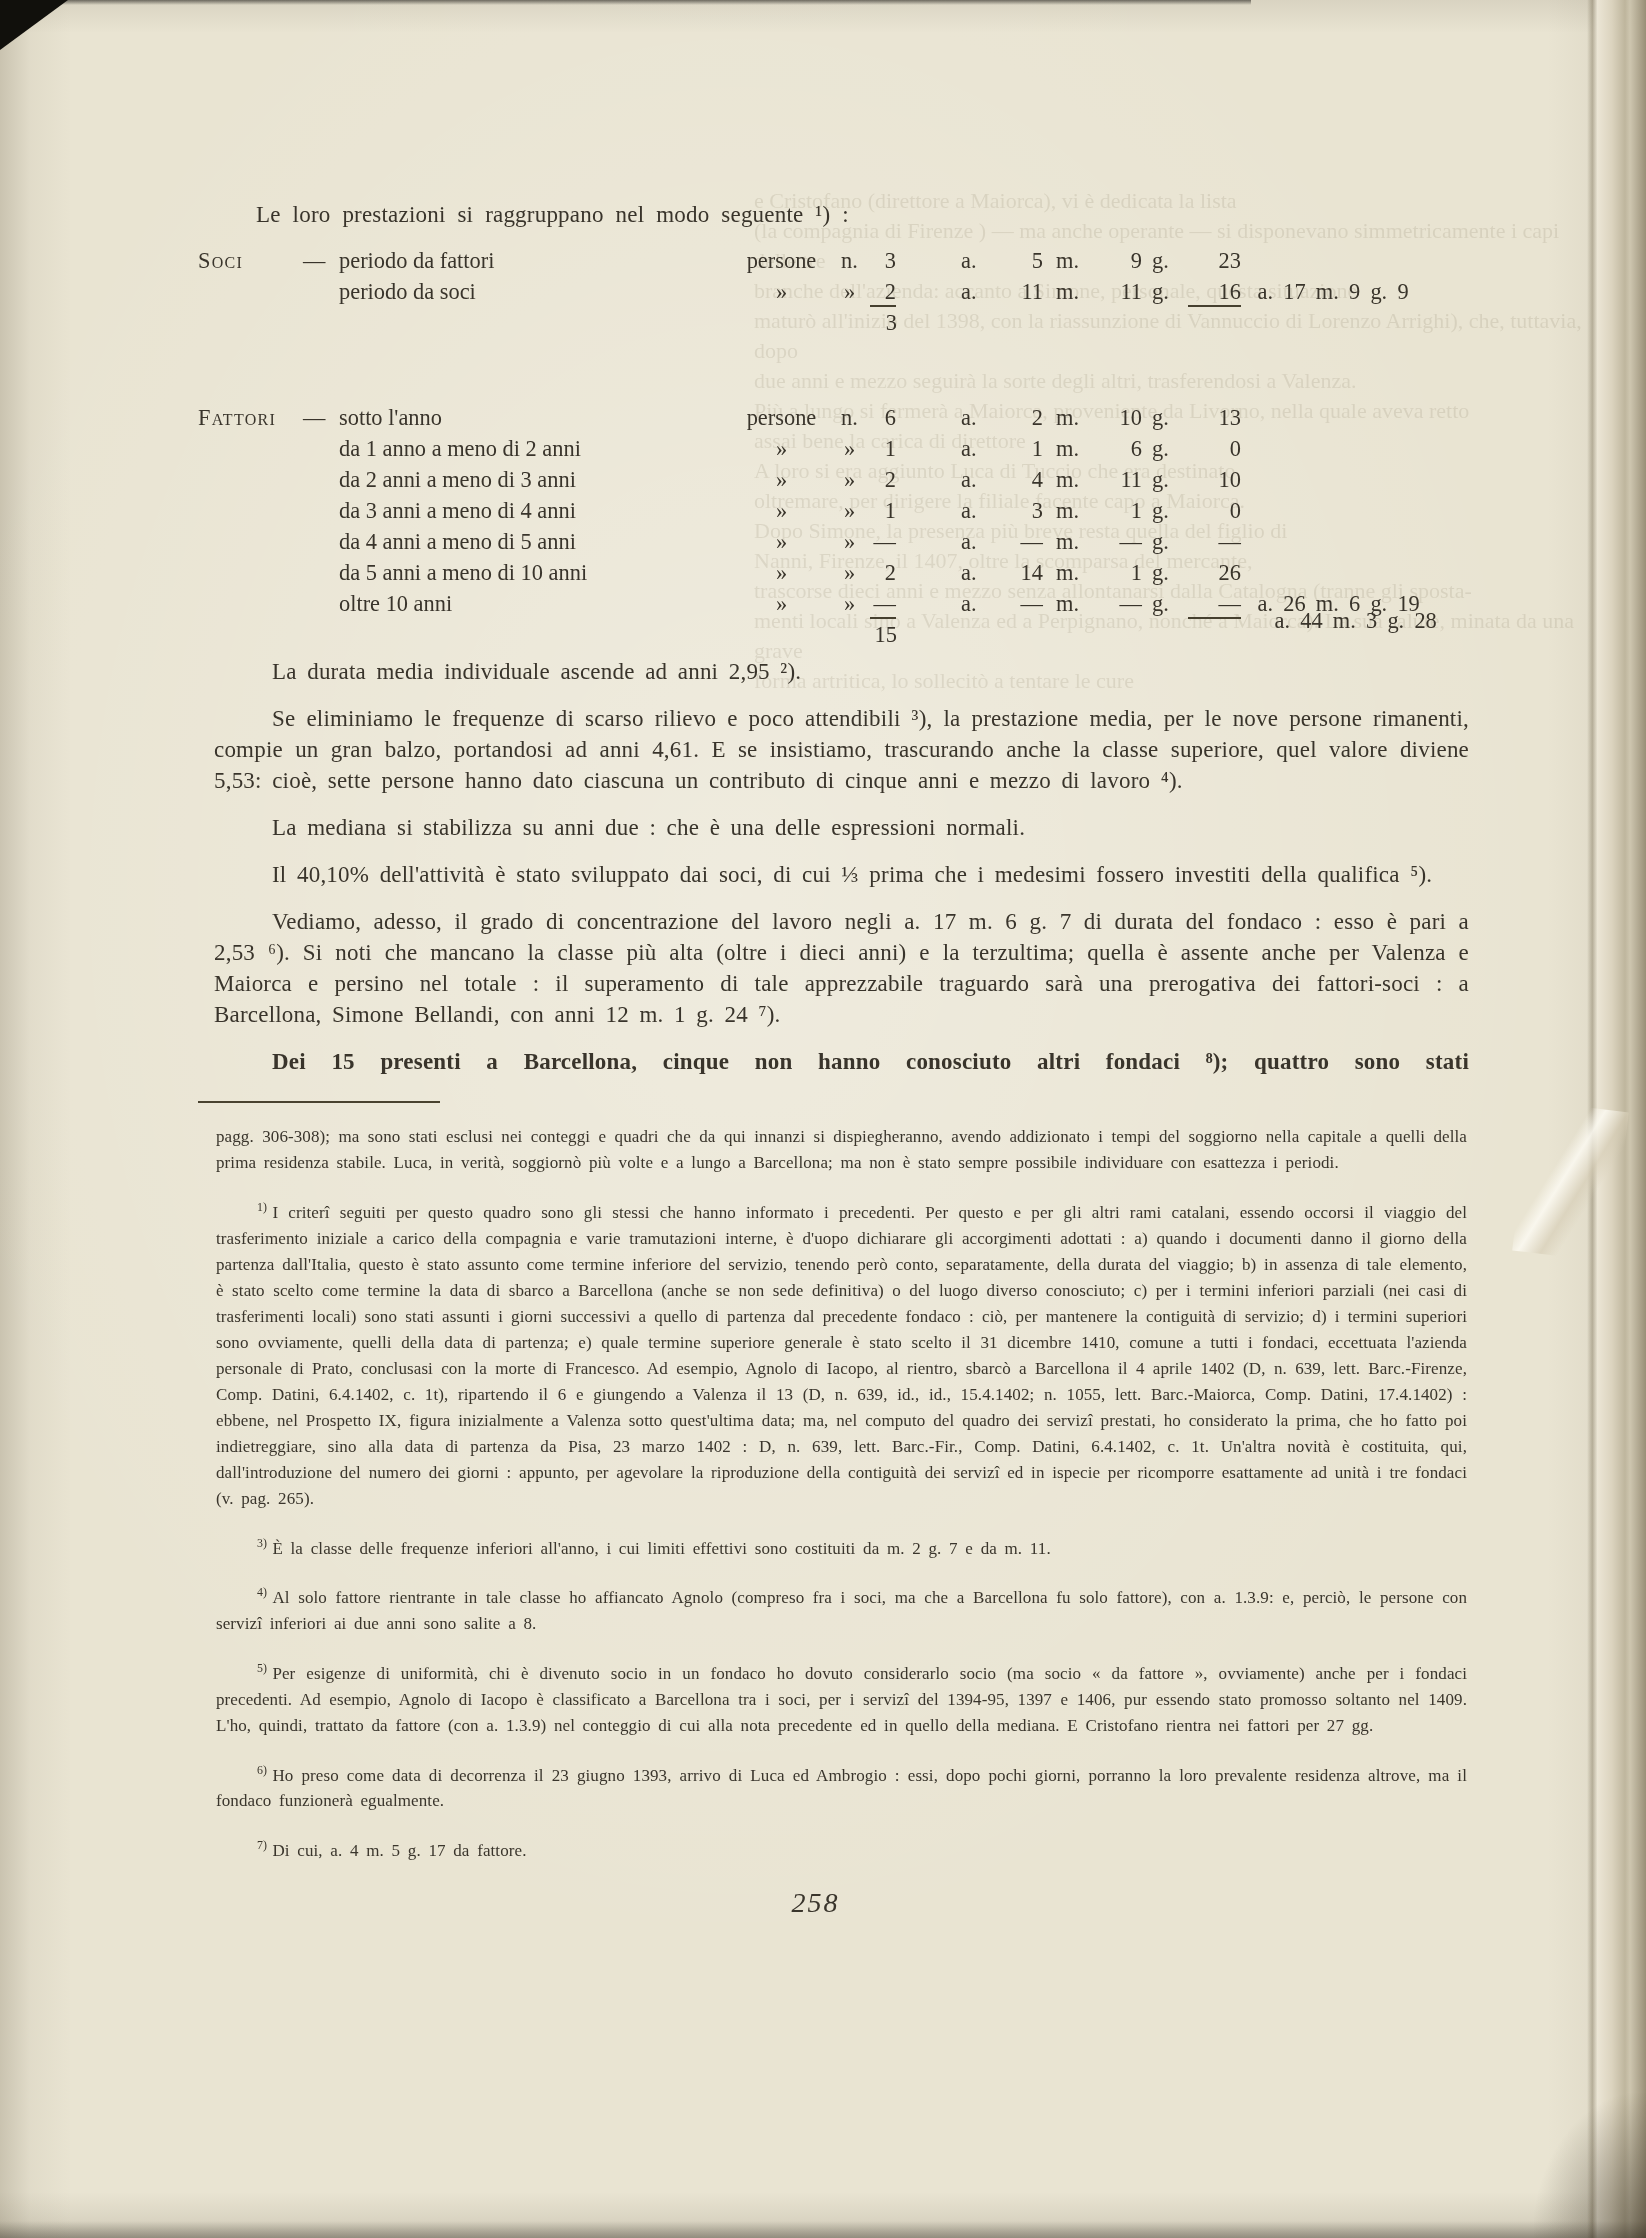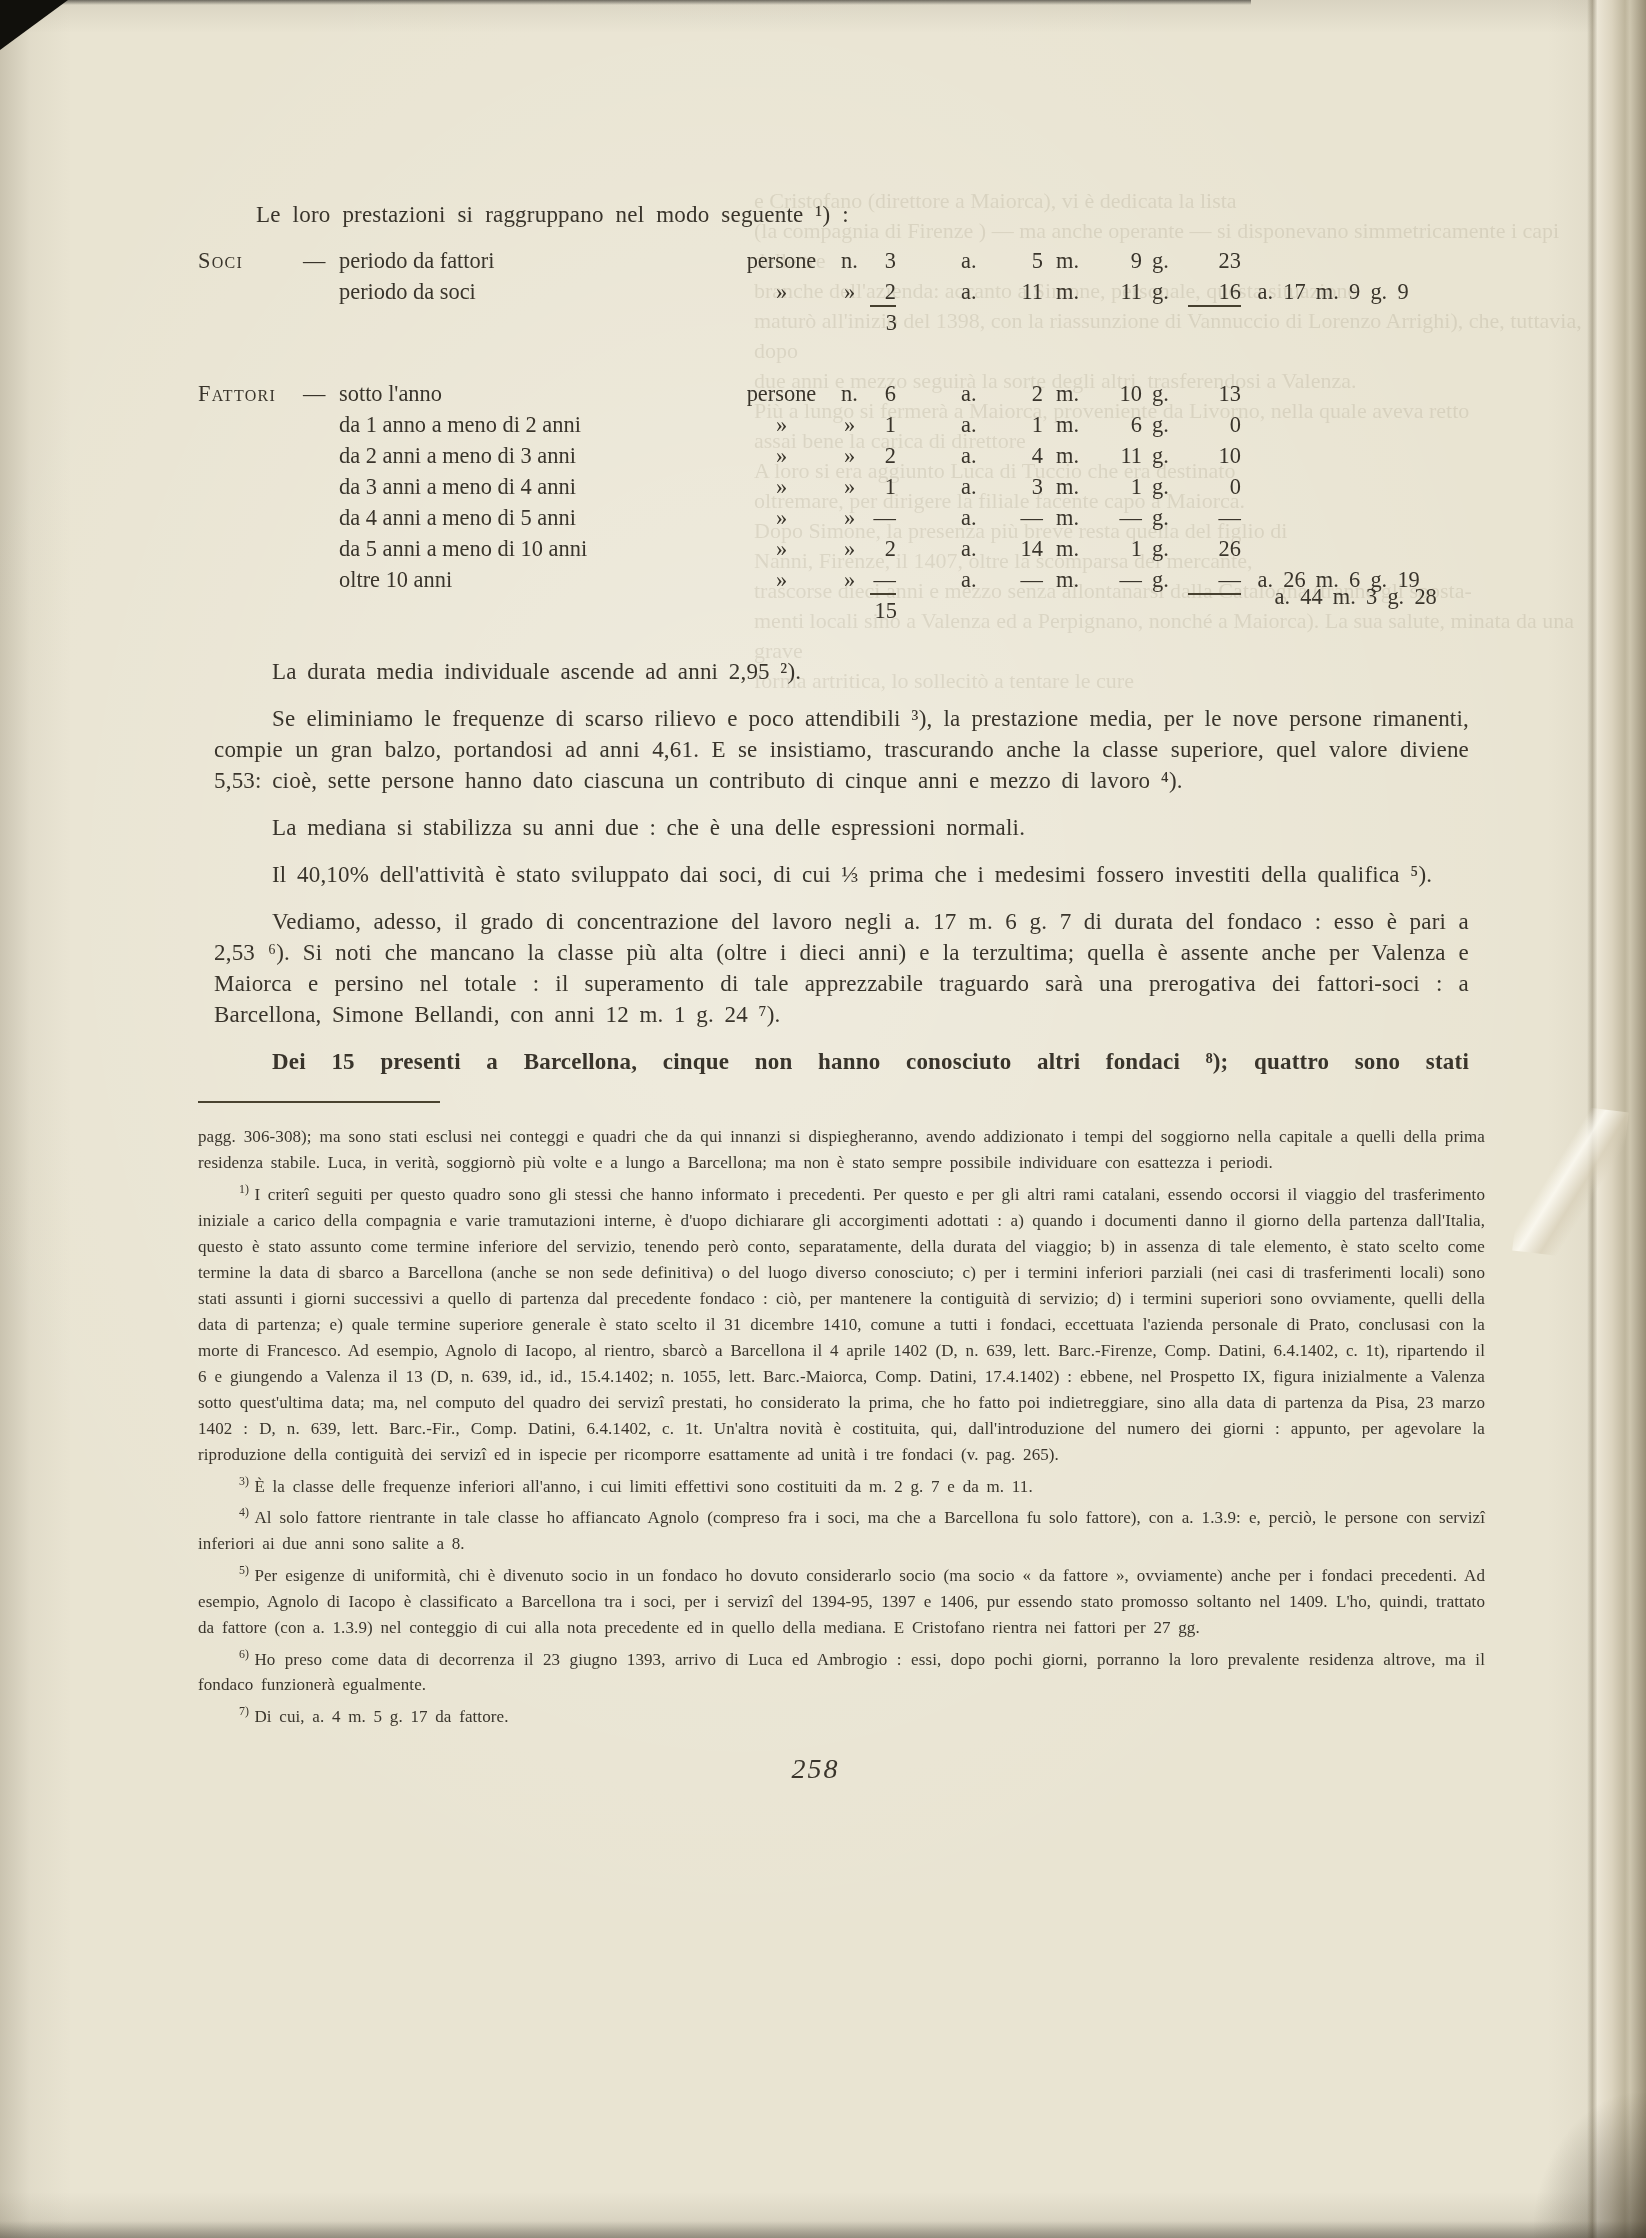--- a/index.html
+++ b/index.html
@@ -44,21 +44,21 @@
     white-space:pre-line; pointer-events:none;
   }
   
   #intro {
     position:absolute; left:198px; top:176px; width:1287px; z-index:2;
     font-size:23px; line-height:32px; word-spacing:6px; letter-spacing:0.2px;
     text-indent:58px;
   }
   
   #table { position:absolute; left:198px; top:245px; width:1449px; z-index:2; font-size:22.4px; }
-  .t-block.fattori { margin-top:40px; }
+  .t-block.fattori { margin-top:64px; }
   .t-row { display:flex; line-height:31px; height:31px; white-space:nowrap; }
   .c-group { width:105px; font-variant:small-caps; letter-spacing:1.3px; }
   .c-dash  { width:36px; }
   .c-label { width:395px; }
   .c-pers  { width:95px; text-align:center; }
   .c-nlab  { width:41px;  text-align:center; }
   .c-count { width:26px;  text-align:right; }
   .c-alab  { width:33px;  margin-left:65px; }
   .c-aval  { width:49px;  text-align:right; }
   .c-mlab  { width:40px;  margin-left:13px; }
@@ -80,21 +80,21 @@
   #body p { margin:16px; text-indent:58px; }
   #body p.cont { text-align-last: justify; font-weight: bold; }
   
   #bottom { position:absolute; left:198px; top:1101px; width:1287px; z-index:2; }
   #fn-rule { width:242px; height:2px; background:#49422f; margin:0 0 21px 0; }
   #footnotes {
     font-size:17px; line-height:26px; text-align:justify;
     word-spacing:3.3px; letter-spacing:0.1px; color:#3a352c;
     hyphens:auto; -webkit-hyphens:auto;
   }
-  .fn { margin:0; text-indent:41px; }
+  .fn { margin:18px; text-indent:41px; }
   .fn.no-indent { text-indent:0; }
   .fn-marker { font-size:70%; vertical-align:super; margin-right:5.3px; }
   #pagenum {
     margin-top:23px; text-align:center; transform:translateX(-26px);
     font-size:28px; font-style:italic; letter-spacing:2px; color:#3a352c;
   }
 </style>
 </head>
 <body>
 

